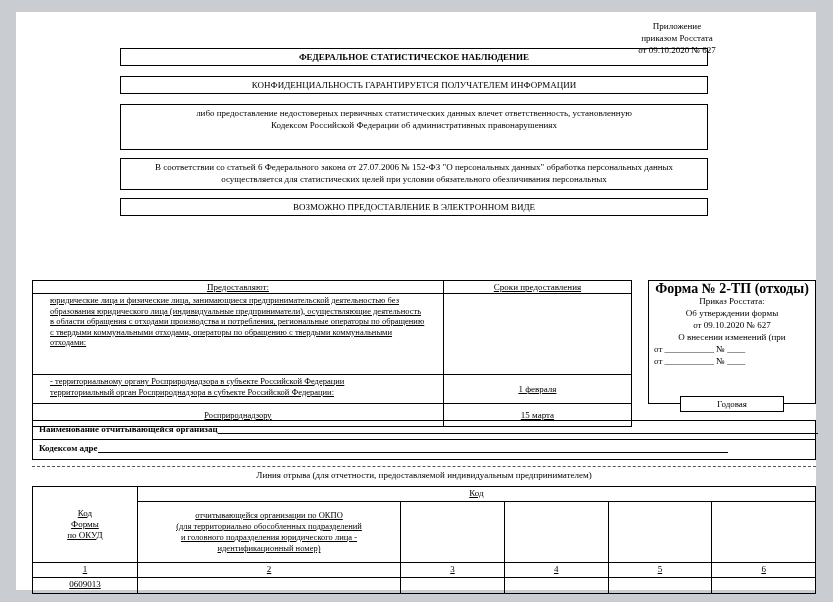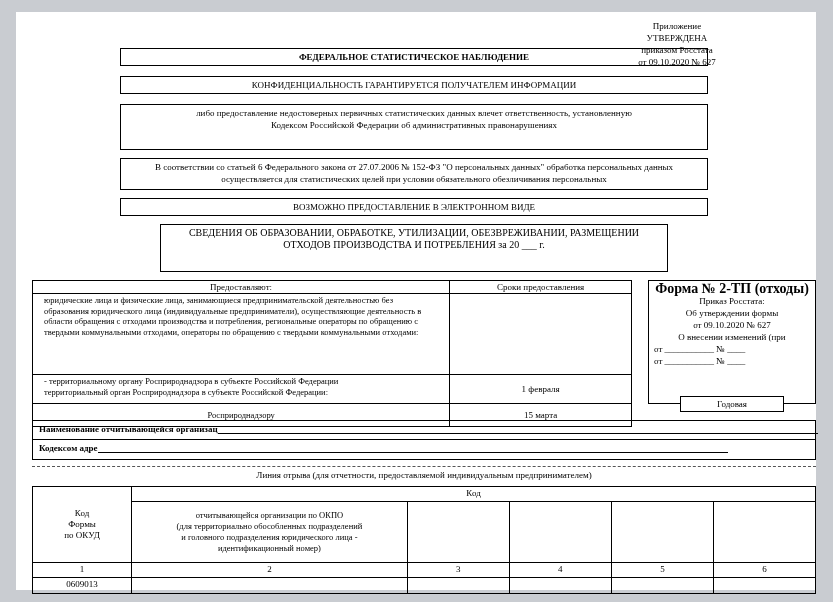--- a/index.html
+++ b/index.html
@@ -51,22 +51,23 @@
 
   
   .tbl{
     position:absolute;
     border-collapse:collapse;
     font-size:8.5px;
   }
   .tbl td,.tbl th{
     border:1px solid #000;
     vertical-align:top;
-    padding:1px 11px;
+    padding:1px 17px;
     font-weight:normal;
+    text-decoration:underline;
   }
   .ctr{text-align:center;}
 
   #mainTable{left:16px;top:268px;width:600px;}
   #mainTable td.hdr{text-align:center;font-size:9px;}
   #mainTable td.body{font-size:8.5px;line-height:10.5px;}
   #mainTable td.terms{text-align:center;vertical-align:middle;font-size:9px;}
 
   
   .formbox{
@@ -140,46 +141,40 @@
   #codeTable td.num{text-align:center;height:12px;}
   #codeTable td.val{text-align:center;height:13px;}
 </style>
 </head>
 <body>
 
 <div class="page">
 
   <div class="approval">
     <span class="ln">Приложение</span>
-    <span class="ln">УТВЕРЖДЕНА</span>
     <span class="ln">приказом Росстата</span>
     <span class="ln">от 09.10.2020 № 627</span>
   </div>
 
   <div class="banner b1 b-bold">ФЕДЕРАЛЬНОЕ СТАТИСТИЧЕСКОЕ НАБЛЮДЕНИЕ</div>
 
   <div class="banner b2">КОНФИДЕНЦИАЛЬНОСТЬ ГАРАНТИРУЕТСЯ ПОЛУЧАТЕЛЕМ ИНФОРМАЦИИ</div>
 
   <div class="banner b3">
     <span class="l">либо  предоставление недостоверных первичных статистических данных влечет ответственность, установленную</span>
     <span class="l">Кодексом Российской Федерации об административных правонарушениях</span>
   </div>
 
   <div class="banner b4">
     <span class="l">В соответствии со статьей 6 Федерального закона от 27.07.2006 № 152-ФЗ "О персональных данных" обработка</span>
     <span class="l">персональных данных осуществляется для статистических целей при условии обязательного обезличивания персональных</span>
   </div>
 
   <div class="banner b5">ВОЗМОЖНО ПРЕДОСТАВЛЕНИЕ В ЭЛЕКТРОННОМ ВИДЕ</div>
 
-  <div class="banner b6">
-    <span class="l">СВЕДЕНИЯ ОБ ОБРАЗОВАНИИ, ОБРАБОТКЕ, УТИЛИЗАЦИИ, ОБЕЗВРЕЖИВАНИИ, РАЗМЕЩЕНИИ</span>
-    <span class="l">ОТХОДОВ ПРОИЗВОДСТВА И ПОТРЕБЛЕНИЯ</span>
-    <span class="l">за 20 ___ г.</span>
-  </div>
 
   <table class="tbl" id="mainTable">
     <tbody>
         <tr>
       <td class="hdr" style="width:430px;">Предоставляют:</td>
       <td class="hdr" style="width:170px;">Сроки предоставления</td>
     </tr>
     <tr>
       <td class="body" style="height:78px;">юридические лица и физические лица, занимающиеся предпринимательской деятельностью без образования юридического лица (индивидуальные предприниматели), осуществляющие деятельность в области обращения с отходами производства и потребления, региональные операторы по обращению с твердыми коммунальными отходами, операторы по обращению с твердыми коммунальными отходами:</td>
       <td class="terms"></td>

